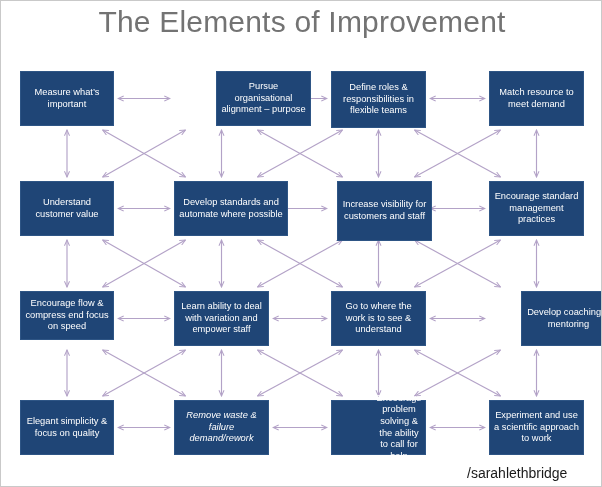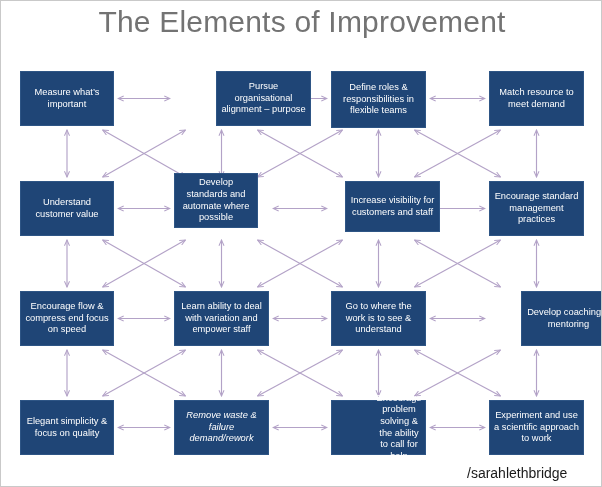--- a/index.html
+++ b/index.html
@@ -134,31 +134,31 @@
   <div class="node" style="left:330px;top:70px;width:95px;height:57px;">
     <span>Define roles &amp; responsibilities in flexible teams</span>
   </div>
   <div class="node" style="left:488px;top:70px;width:95px;height:55px;">
     <span>Match resource to meet demand</span>
   </div>
 
   <div class="node" style="left:19px;top:180px;width:94px;height:55px;">
     <span>Understand customer value</span>
   </div>
-  <div class="node" style="left:173px;top:172px;width:84px;height:55px;">
+  <div class="node" style="left:173px;top:180px;width:114px;height:55px;">
     <span>Develop standards and automate where possible</span>
   </div>
-  <div class="node" style="left:344px;top:180px;width:95px;height:51px;">
+  <div class="node" style="left:336px;top:180px;width:95px;height:60px;">
     <span>Increase visibility for customers and staff</span>
   </div>
   <div class="node" style="left:488px;top:180px;width:95px;height:55px;">
     <span>Encourage standard management practices</span>
   </div>
 
-  <div class="node" style="left:19px;top:290px;width:94px;height:55px;">
+  <div class="node" style="left:19px;top:290px;width:94px;height:49px;">
     <span>Encourage flow &amp; compress end focus on speed</span>
   </div>
   <div class="node" style="left:173px;top:290px;width:95px;height:55px;">
     <span>Learn ability to deal with variation and empower staff</span>
   </div>
   <div class="node" style="left:330px;top:290px;width:95px;height:55px;">
     <span>Go to where the work is to see &amp; understand</span>
   </div>
   <div class="node" style="left:488px;top:290px;width:95px;height:55px;margin-left:32px;">
     <span>Develop coaching &amp; mentoring</span>

